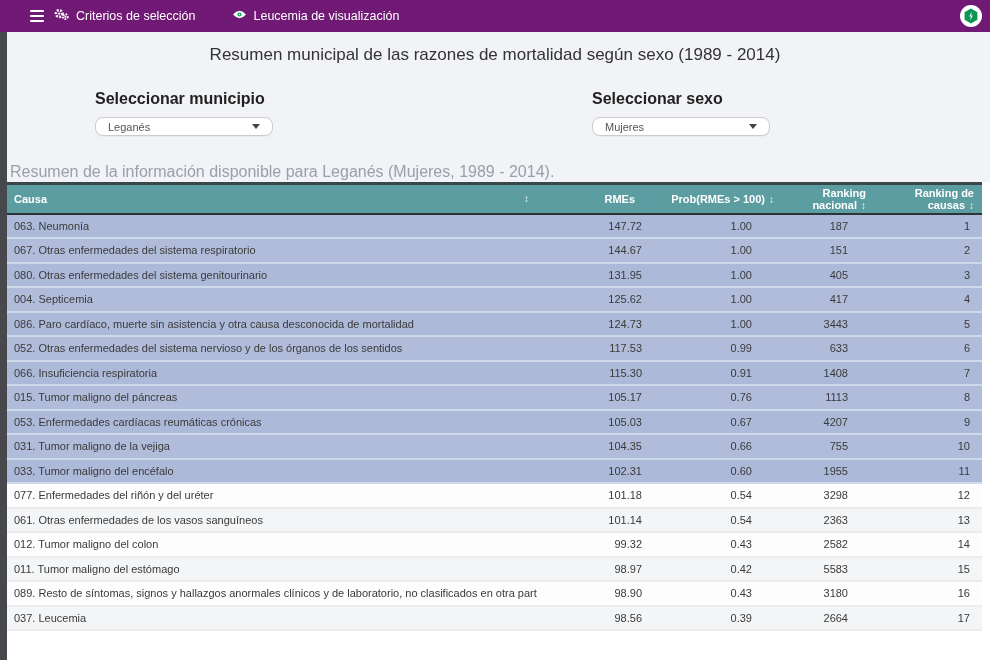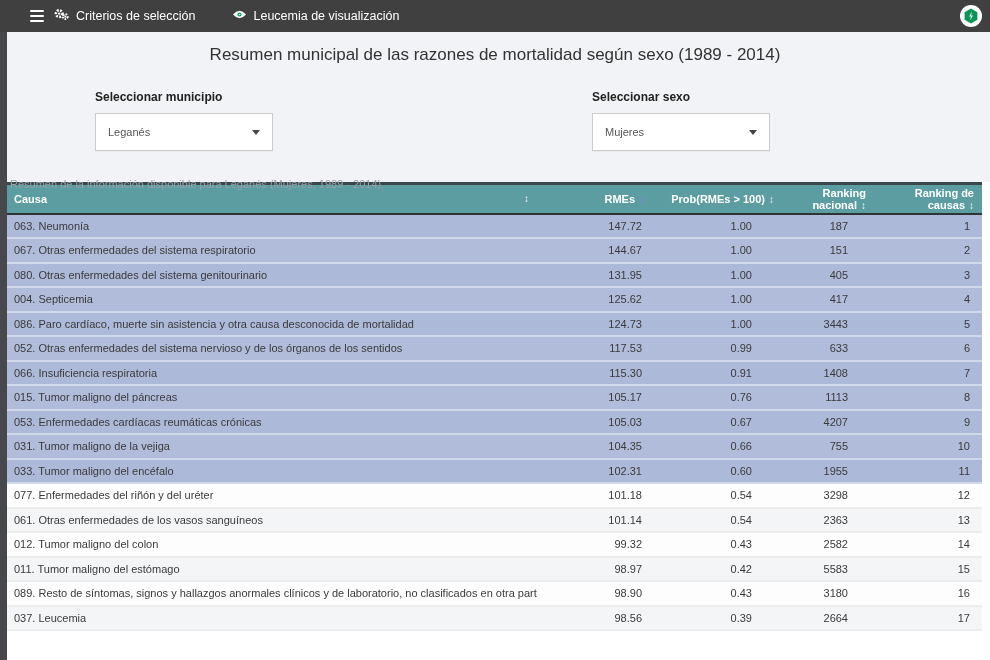--- a/index.html
+++ b/index.html
@@ -3,51 +3,51 @@
 <meta charset="utf-8">
 <style>
   * { box-sizing: border-box; margin: 0; padding: 0; }
   html, body {
     width: 990px; height: 660px; overflow: hidden;
     font-family: "Liberation Sans", "DejaVu Sans", sans-serif;
     background: #ffffff;
   }
   
   .navbar {
-    height: 32px; background: #404040;
+    height: 32px; background: #701a75;
     display: flex; align-items: center;
     position: relative;
   }
   .hamburger { margin-left: 30px; cursor: pointer; display: inline-block; }
   .hamburger .bar { width: 14px; height: 2px; background: #fff; margin: 3px 0; border-radius: 1px; }
   .nav-btn {
     display: flex; align-items: center; gap: 7px;
     color: #fff; font-size: 12.5px; cursor: pointer;
     height: 32px; padding: 0 10px;
   }
   .nav-btn:first-of-type { margin-left: 85px; }
   .nav-btn + .nav-btn { margin-left: 16px; }
   .logo-badge { position: absolute; right: 8px; top: 5px; width: 22px; height: 22px; }
   
   .top-section { background: #f1f3f6; height: 150px; padding-top: 13px; position: relative; }
   .page-title { text-align: center; font-size: 17px; color: #333; font-weight: 400; }
   .selectors { display: flex; margin-top: 25px; }
   .selector-block { width: 50%; padding-left: 95px; }
   .selector-block.second { padding-left: 97px; }
-  .selector-label { font-size: 12px; font-weight: bold; color: #222; margin-bottom: 9px; }
+  .selector-label { font-size: 16px; font-weight: bold; color: #222; margin-bottom: 9px; }
   .select-box {
-    width: 178px; height: 38px; background: #fff;
-    border: 1px solid #ccc; border-radius: 0;
+    width: 178px; height: 19px; background: #fff;
+    border: 1px solid #ccc; border-radius: 8px;
     display: flex; align-items: center; justify-content: space-between;
     padding: 0 12px; cursor: pointer;
     box-shadow: 0 1px 1px rgba(0,0,0,0.04);
   }
   .select-value { font-size: 11px; color: #555; }
   .caret { width: 0; height: 0; border-left: 4px solid transparent; border-right: 4px solid transparent; border-top: 5px solid #444; }
-  .caption { font-size: 11px; color: #9aa0a8; margin: 27px 0 0 10px; }
+  .caption { font-size: 16px; color: #9aa0a8; margin: 27px 0 0 10px; }
   
   .left-strip { position: absolute; left: 0; top: 32px; width: 7px; height: 628px; background: #46484b; z-index: 5; }
   
   table { border-collapse: collapse; table-layout: fixed; width: 982px; }
   col.c-causa { width: auto; }
   col.c-rmes { width: 115px; }
   col.c-prob { width: 130px; }
   col.c-ranknac { width: 92px; }
   col.c-rankcau { width: 108px; }
   thead th {

